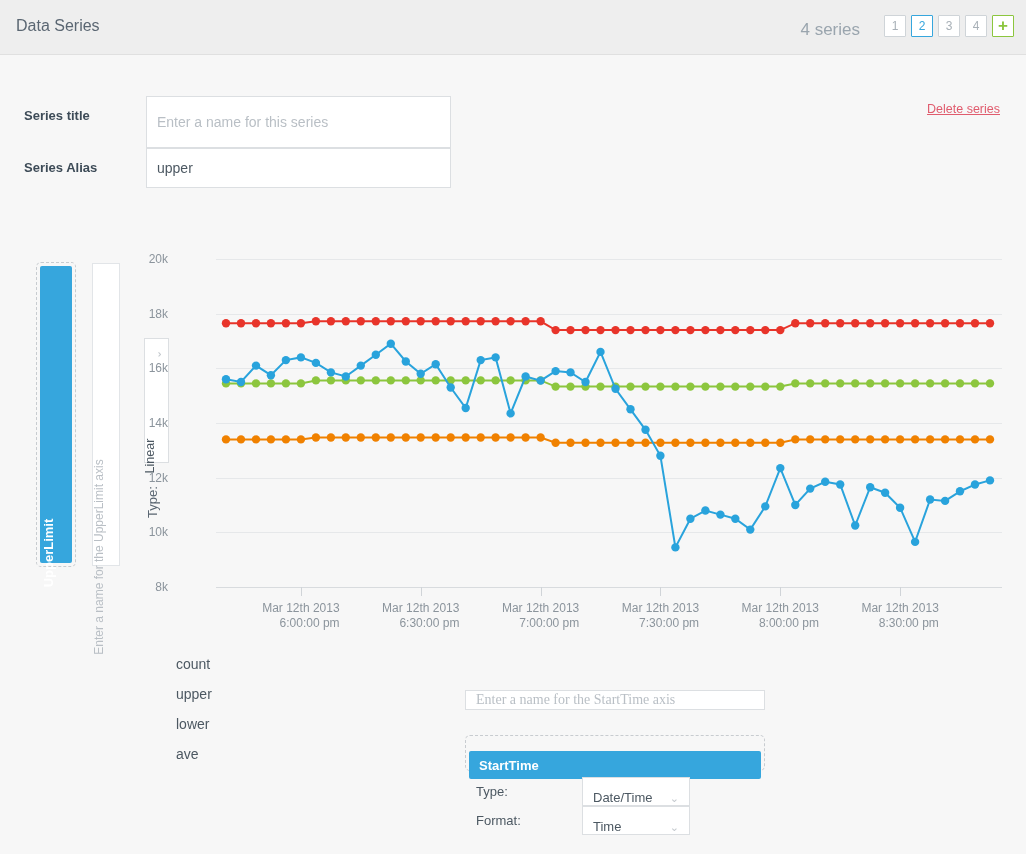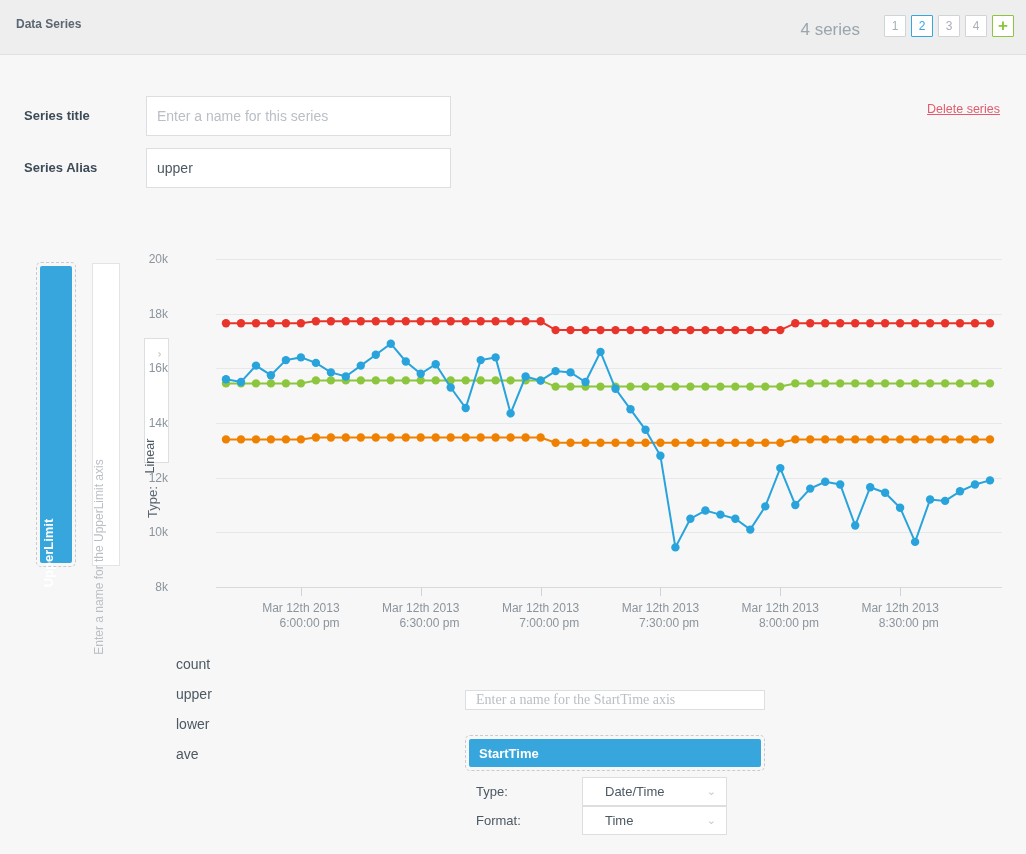--- a/index.html
+++ b/index.html
@@ -14,21 +14,21 @@
 
   
   .header {
     position: absolute; left: 0; top: 0;
     width: 1026px; height: 55px;
     background: #eeeeee;
     border-bottom: 1px solid #e0e0e0;
   }
   .header-title {
     position: absolute; left: 16px; top: 17px;
-    font-size: 12px; color: #5a6672; font-weight: 700;
+    font-size: 16px; color: #5a6672; font-weight: 400;
   }
   .series-count {
     position: absolute; right: 166px; top: 20px;
     font-size: 17px; color: #9aa5ae;
   }
   .pager { position: absolute; right: 12px; top: 15px; display: flex; gap: 5px; }
   .pg {
     width: 22px; height: 22px;
     border: 1px solid #cfd4d8; background: #fff;
     font-size: 12px; color: #a8b0b7;
@@ -141,52 +141,52 @@
     position: absolute; left: 465px; top: 735px;
     width: 300px; height: 36px;
     border: 1px dashed #c8ccd0; border-radius: 5px;
     padding: 3px; background: #f7f7f7;
   }
   .htab {
     width: 100%; height: 100%;
     background: #36a6dd; border-radius: 2px;
     display: flex; align-items: center;
     color: #fff; font-size: 13px; font-weight: bold;
-    padding-left: 10px; cursor: pointer;
+    padding-left: 10px; cursor: pointer; margin-top: 12px;
   }
   .small-lbl {
     position: absolute; font-size: 13px; color: #4c5862;
   }
   .sel {
     position: absolute;
-    width: 145px; height: 29px;
+    width: 108px; height: 29px;
     border: 1px solid #dcdfe2; background: #fff;
     font-size: 13px; color: #4c5862;
-    display: flex; align-items: center;
-    padding-left: 22px; cursor: pointer;
+    display: flex; align-items: flex-end;
+    padding-left: 10px; cursor: pointer;
   }
   .sel .chev { position: absolute; right: 10px; color: #c3c8cd; font-size: 11px; }
 </style>
 </head>
 <body>
 
 <div class="header">
   <div class="header-title">Data Series</div>
   <div class="series-count">4 series</div>
   <div class="pager">
     <div class="pg">1</div>
     <div class="pg active">2</div>
     <div class="pg">3</div>
     <div class="pg">4</div>
     <div class="pg add">+</div>
   </div>
 </div>
 
 <div class="field-label" style="left:24px; top:108px;">Series title</div>
-<input class="txt" style="left: 146px; top: 96px; width: 305px; height: 40px;" placeholder="Enter a name for this series">
+<input class="txt" style="left: 146px; top: 96px; width: 305px; height: 52px;" placeholder="Enter a name for this series">
 
 <div class="field-label" style="left:24px; top:160px;">Series Alias</div>
 <input class="txt" style="left: 146px; top: 148px; width: 305px; height: 40px;" value="upper">
 
 <div class="delete-series">Delete series</div>
 
 <div class="vtab-wrap">
   <div class="vtab">
     <span>UpperLimit</span>
   </div>

